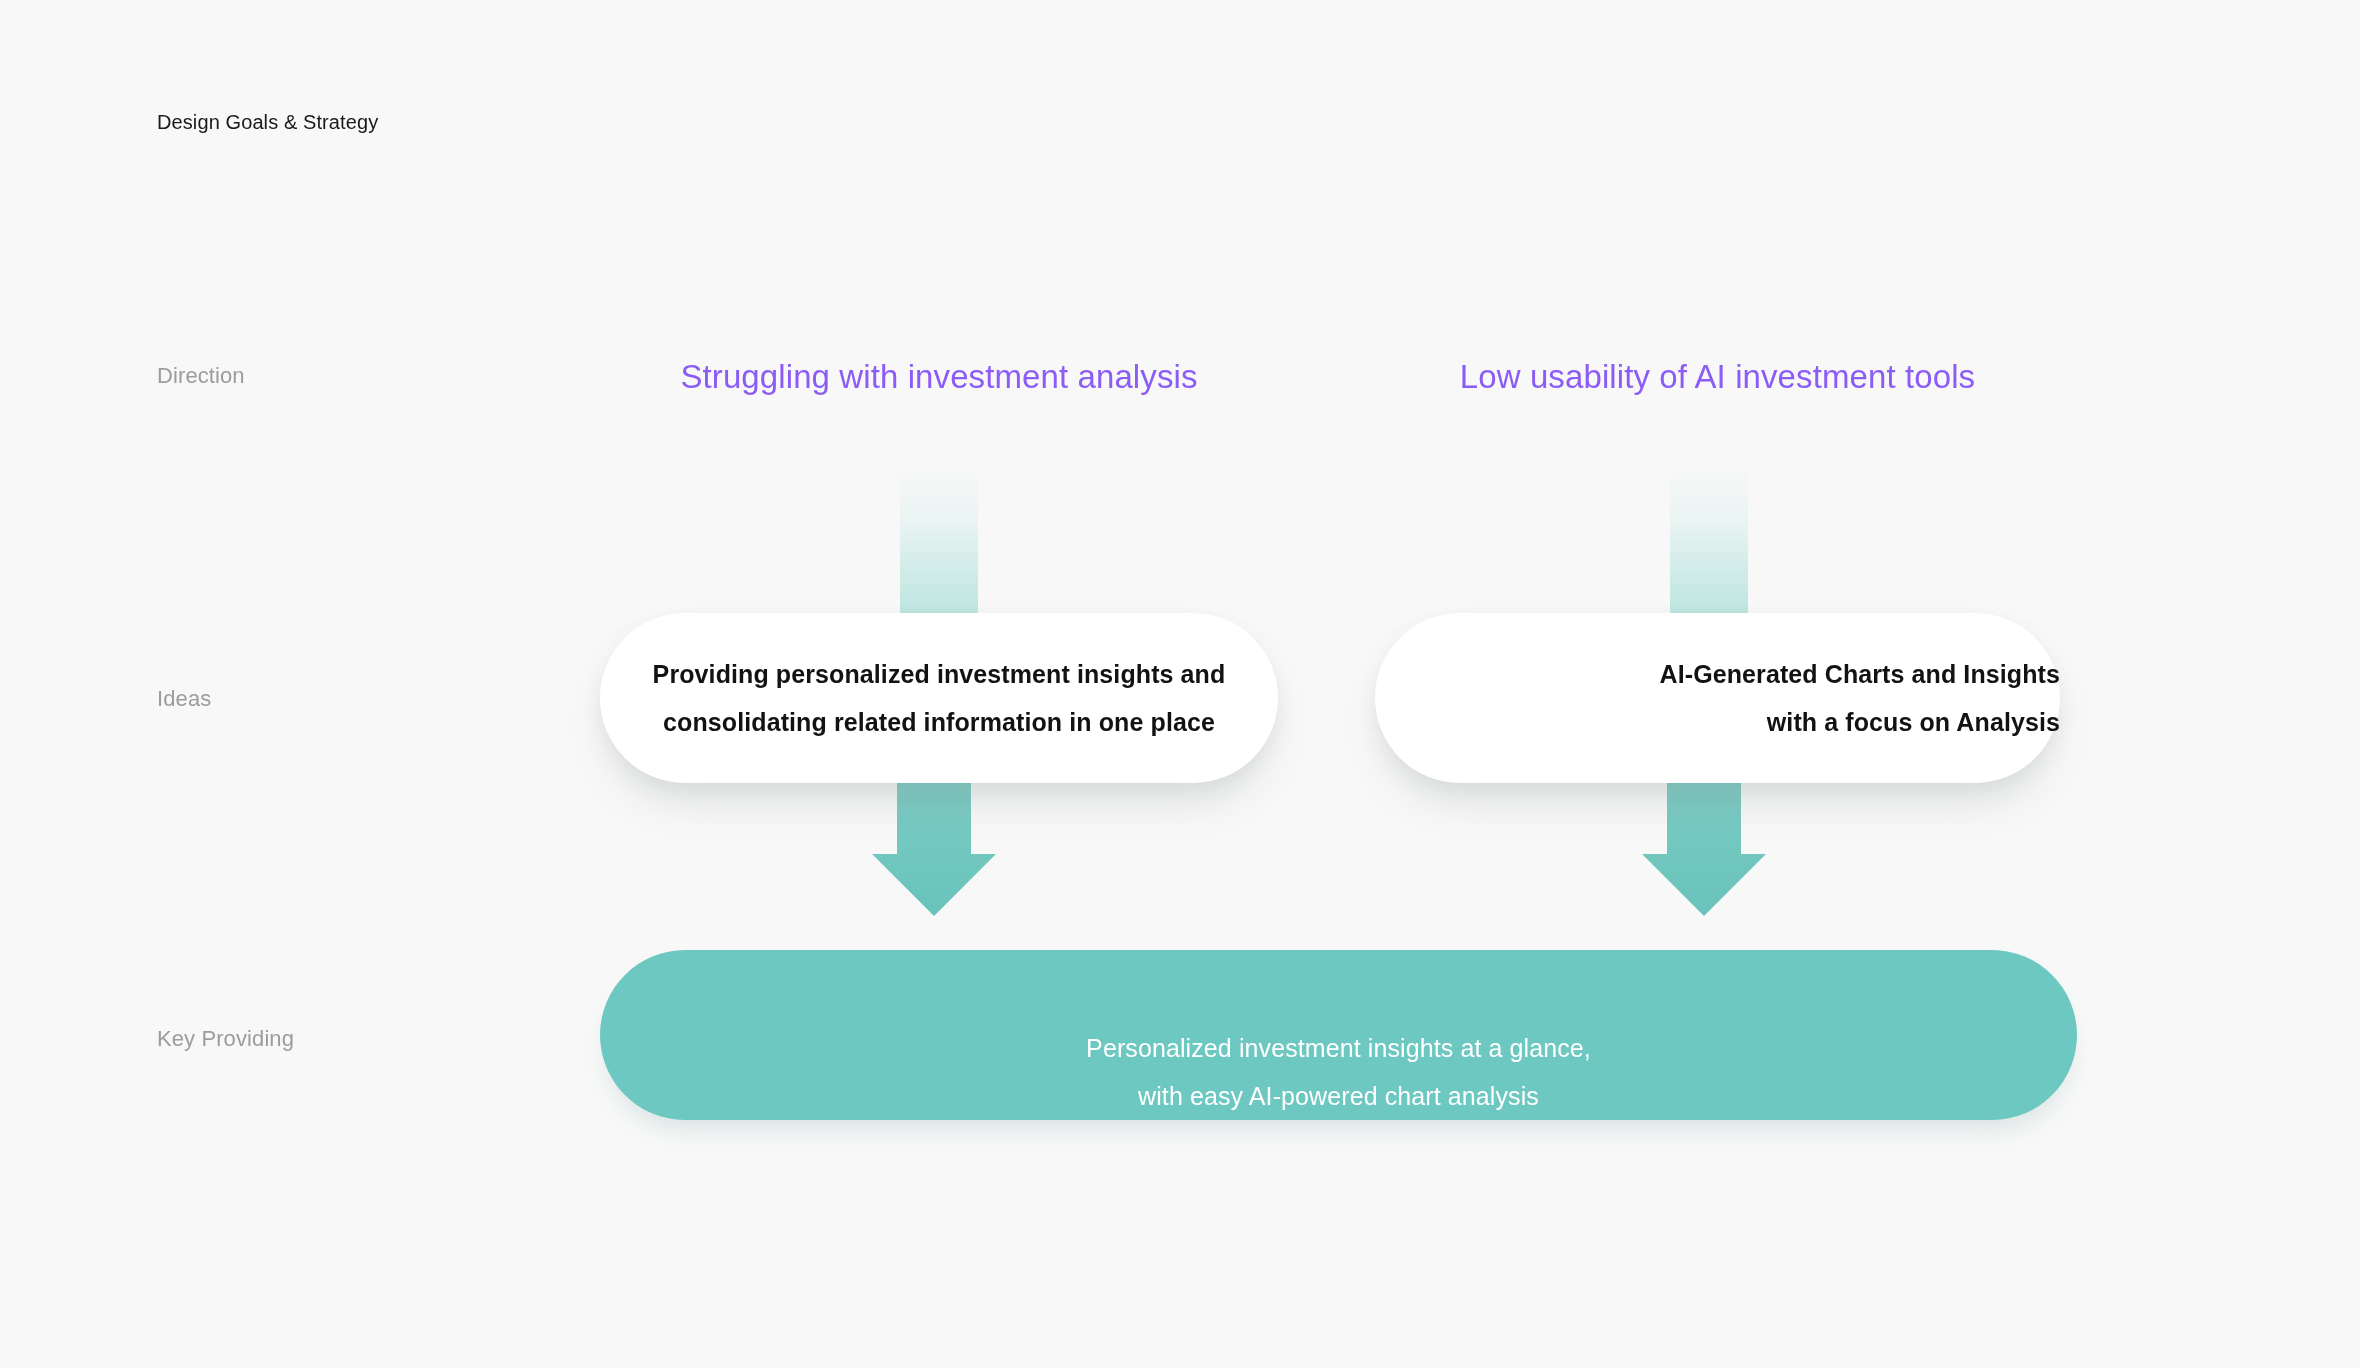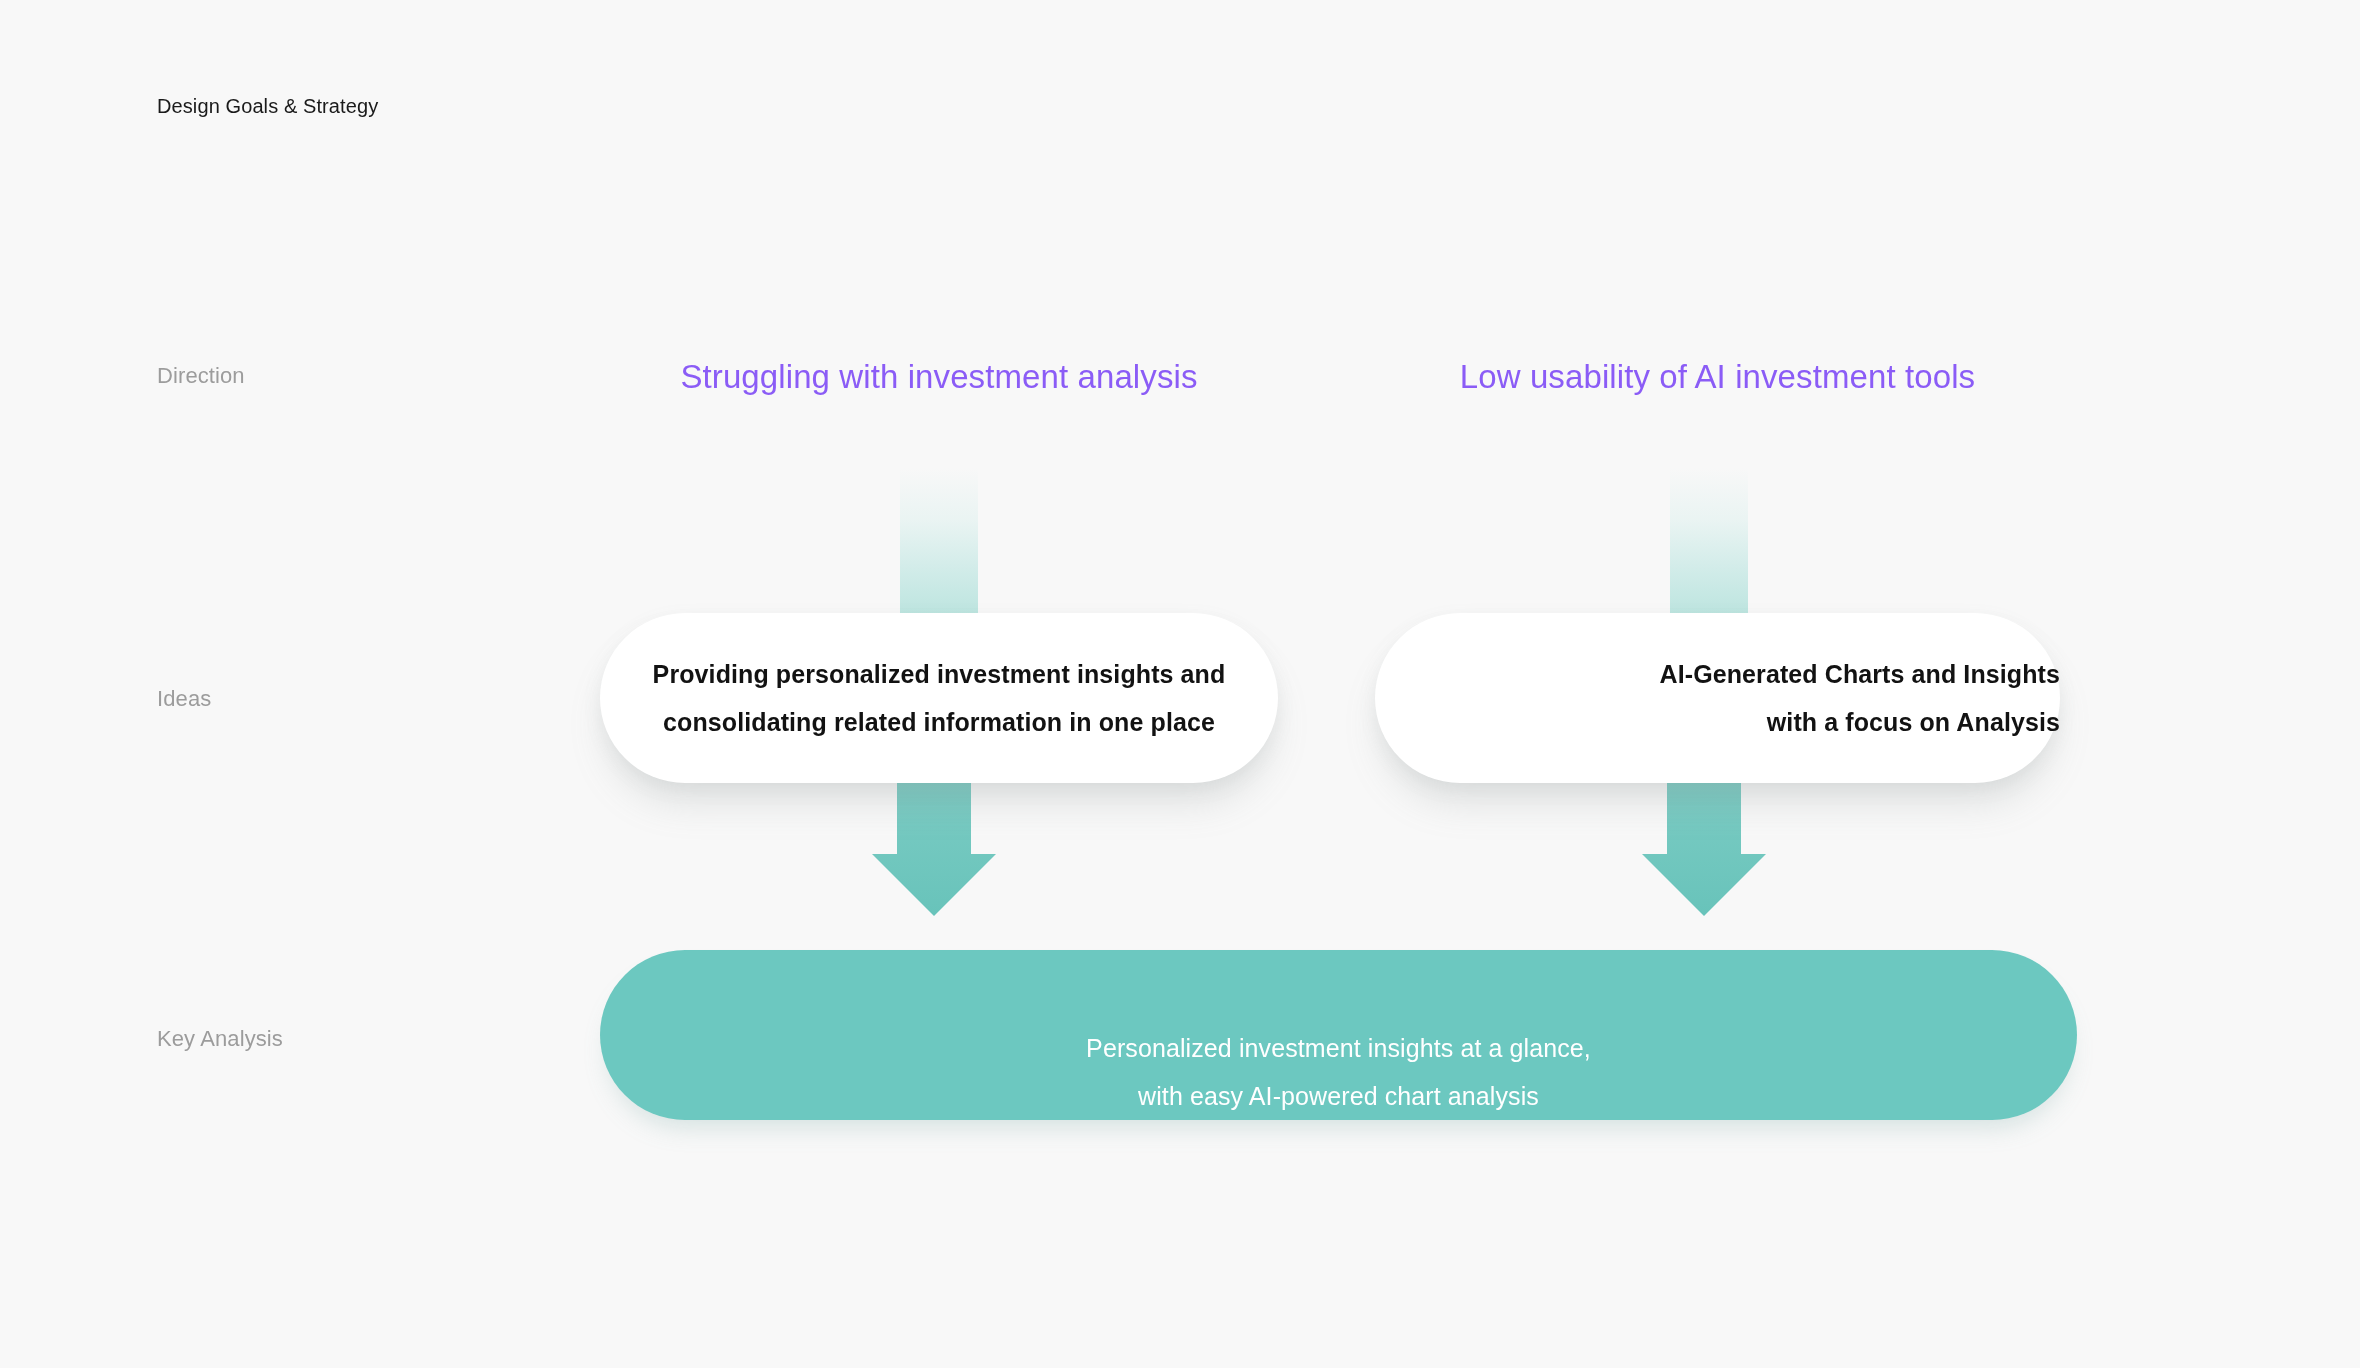--- a/index.html
+++ b/index.html
@@ -17,21 +17,21 @@
   .canvas {
     position: relative;
     width: 2360px;
     height: 1368px;
   }
 
   
   .page-title {
     position: absolute;
     left: 157px;
-    top: 95px;
+    top: 111px;
     font-size: 20px;
     color: #1a1a1a;
     letter-spacing: 0.1px;
     white-space: nowrap;
   }
 
   
   .row-label {
     position: absolute;
     left: 157px;
@@ -138,21 +138,21 @@
 </style>
 </head>
 <body>
 
 <div class="canvas">
 
   <div class="page-title">Design Goals &amp; Strategy</div>
 
   <div class="row-label problems">Direction</div>
   <div class="row-label ideas">Ideas</div>
-  <div class="row-label key-direction">Key Analysis</div>
+  <div class="row-label key-direction">Key Providing</div>
 
   <div class="problem col-1">Struggling with investment analysis</div>
   <div class="problem col-2">Low usability of AI investment tools</div>
 
   <div class="connector-bar col-1"></div>
   <div class="connector-bar col-2"></div>
 
   <div class="idea-card col-1">
     <div class="idea-line">Providing personalized investment insights and</div>
     <div class="idea-line">consolidating related information in one place</div>

